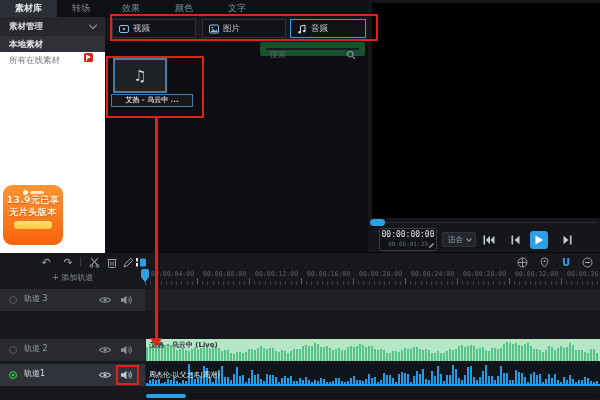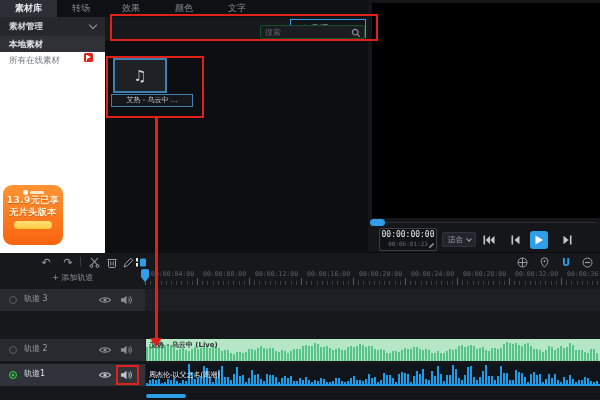--- a/index.html
+++ b/index.html
@@ -37,26 +37,26 @@
   #promo { left:3px; top:185px; width:60px; height:60px; border-radius:9px;
     background:linear-gradient(180deg,#ff9433,#f8640e); text-align:center; overflow:hidden; }
   #promo .logo { margin:4px auto 0; width:26px; height:6px; display:flex; align-items:center; justify-content:center; gap:2px; }
   #promo .logo i { display:block; width:5px; height:5px; border-radius:50%; background:#fff; }
   #promo .logo b { display:block; width:14px; height:3px; border-radius:2px; background:#ffe9c9; }
   #promo .l1,#promo .l2 { font-size:9px; font-weight:bold; color:#fff6d8; line-height:11.5px; letter-spacing:0.5px; text-shadow:0 1px 0 rgba(160,50,0,.5); }
   #promo .pill { margin:3px auto 0; width:38px; height:8px; border-radius:4px; background:linear-gradient(180deg,#ffe27a,#ffc93c); }
 
   
   #content { left:105px; top:40px; width:263px; height:213px; background:#0d0e11; }
-  #search-box { left:260px; top:25px; width:105px; height:14px; background:#1a1c21; border:1px solid #14532d; border-radius:2px; }
+  #search-box { left:260px; top:42px; width:105px; height:14px; background:#1a1c21; border:6px solid #14532d; border-radius:2px; }
   #search-box input { position:absolute; left:4px; top:0; width:84px; height:12px; background:transparent; border:none; outline:none; font-size:8px; color:#9aa0a6; font-family:"DejaVu Sans",sans-serif; }
   #search-box input::placeholder { color:#5d6artificial368; color:#5d6268; }
   #music-thumb { left:113px; top:58px; width:54px; height:35px; background:#1e2126; border:2px solid #3f80b0; display:flex; align-items:center; justify-content:center; }
   #music-thumb .note { font-size:15px; color:#d2d6da; }
-  #music-label { left:111px; top:94px; width:82px; height:13px; border:1px solid #3f80b0; background:#15171b; font-size:7px; color:#c9cdd1; line-height:11px; text-align:center; white-space:nowrap; overflow:hidden; }
+  #music-label { left:111px; top:94px; width:82px; height:13px; border:1px solid #3f80b0; background:#15171b; font-size:7px; color:#c9cdd1; line-height:11px; text-align:center; white-space:nowrap; overflow:hidden;font-weight:bold; }
 
   
   #right-panel { left:368px; top:0; width:232px; height:253px; background:#141619; border-bottom:1px solid #0a0b0d; }
   #preview { position:absolute; left:4px; top:3px; width:228px; height:215px; background:#000; }
   #seek-track { position:absolute; left:3px; top:222px; width:226px; height:1px; background:#2c2f35; }
   #seek-knob { position:absolute; left:2px; top:219px; width:15px; height:7px; border-radius:4px; background:#2e9fe6; }
   #timecode-box { position:absolute; left:11px; top:228px; width:58px; height:23px; border:1px solid #3a3e44; border-radius:2px; background:#101216; }
   #timecode-box .main { font-family:"DejaVu Sans Mono",monospace; font-size:8px; color:#e9ebee; line-height:11px; text-align:center; }
   #timecode-box .sub { font-family:"DejaVu Sans Mono",monospace; font-size:6px; color:#6b7178; line-height:8px; text-align:center; }
   #fit-dd { position:absolute; left:74px; top:232px; width:34px; height:15px; background:#22252b; border:1px solid #32363c; border-radius:2px; font-size:7.5px; color:#9aa0a6; line-height:13px; padding-left:5px; }
@@ -120,20 +120,35 @@
     <div class="tab" style="left:157px;width:54px;">颜色</div>
     <div class="tab" style="left:211px;width:52px;">文字</div>
   </div>
 
   <div id="manage-row" class="abs">
     <span class="lbl">素材管理</span>
     <span class="chev" style="left:90px;top:5px;"></span>
   </div>
 
   <div id="type-row" class="abs">
+    <div class="type-btn" style="left:7px;width:84px;">
+      <svg class="mini-ic" viewBox="0 0 10 10">
+          <rect x="0.5" y="1.5" width="9" height="7" rx="1.5" fill="none" stroke="#8fbede" stroke-width="1"></rect>
+          <path d="M4 3.4 L6.6 5 L4 6.6 Z" fill="#8fbede"></path>
+        </svg>
+      <span>视频</span>
+    </div>
+    <div class="type-btn" style="left:97px;width:84px;">
+      <svg class="mini-ic" viewBox="0 0 10 10">
+          <rect x="0.5" y="1" width="9" height="8" rx="1" fill="none" stroke="#8fbede" stroke-width="1"></rect>
+          <circle cx="3.2" cy="3.6" r="0.9" fill="#8fbede"></circle>
+          <path d="M1.5 8 L4.2 5 L6 7 L7.4 5.6 L8.8 8 Z" fill="#8fbede"></path>
+        </svg>
+      <span>图片</span>
+    </div>
     <div class="type-btn active" style="left:185px;width:76px;">
       <svg class="mini-ic" viewBox="0 0 10 10">
           <path d="M3.4 8.2 V2.2 L8 1.2 V7" fill="none" stroke="#cfe6f5" stroke-width="1"></path>
           <circle cx="2.6" cy="8.2" r="1.2" fill="#cfe6f5"></circle>
           <circle cx="7.2" cy="7" r="1.2" fill="#cfe6f5"></circle>
         </svg>
       <span>音频</span>
     </div>
   </div>
 

